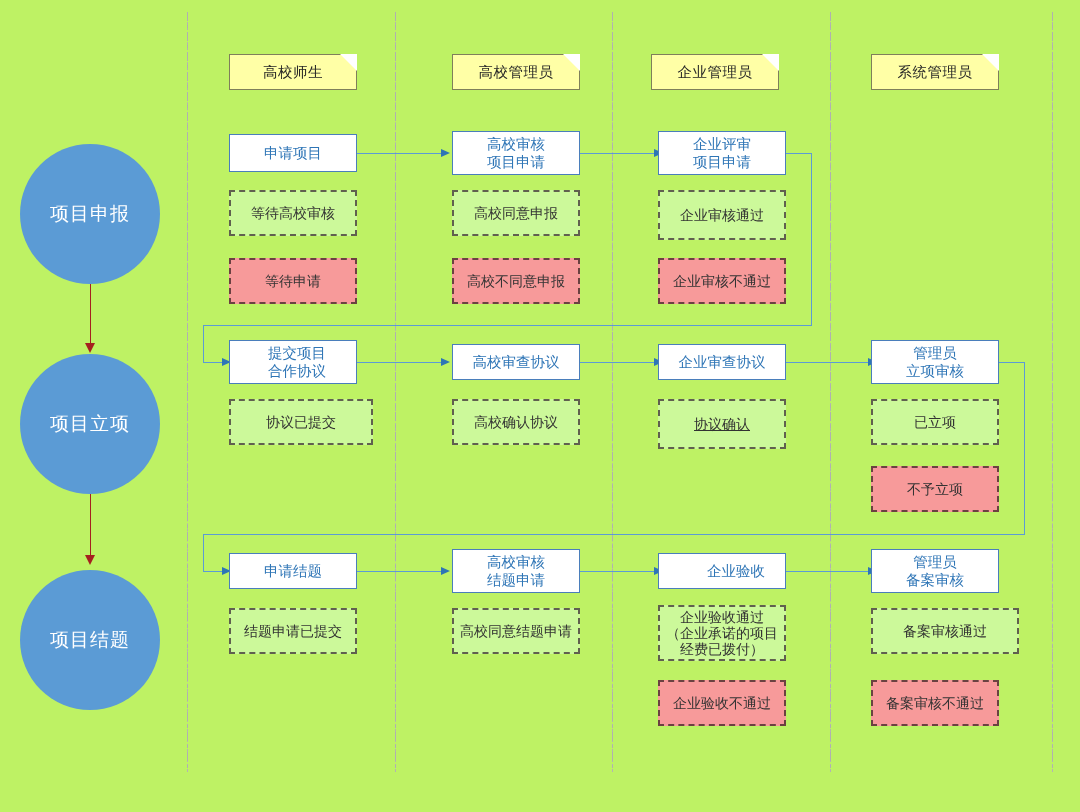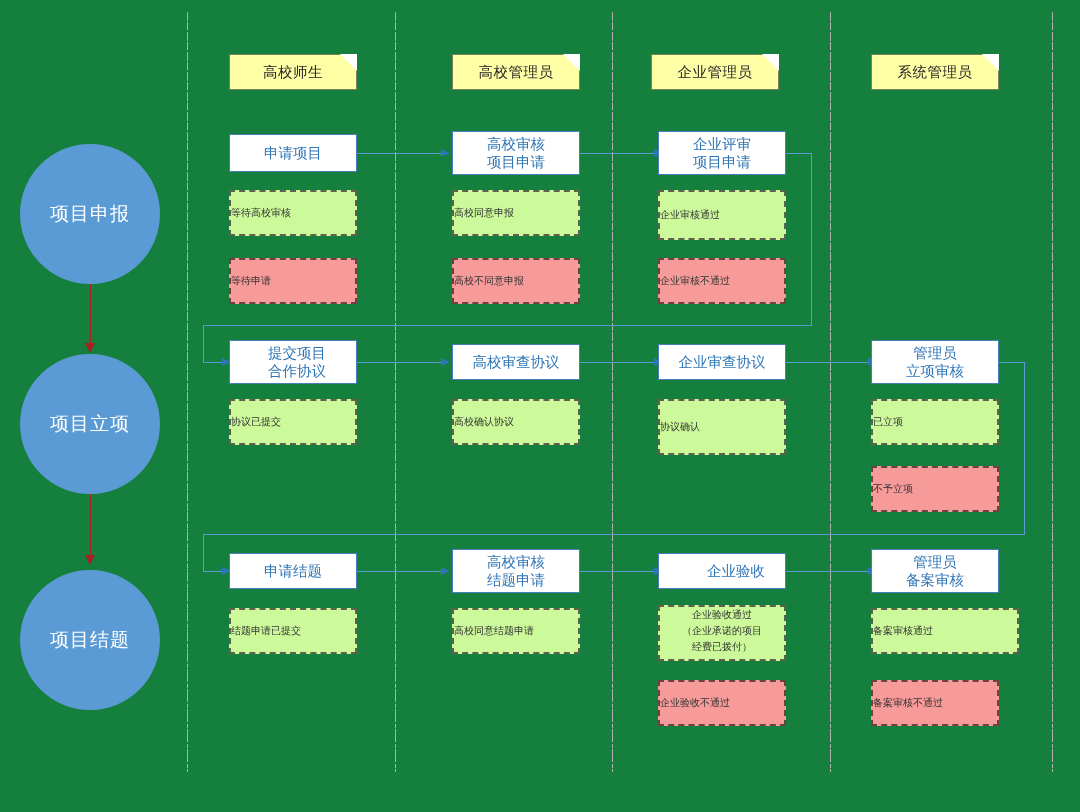--- a/index.html
+++ b/index.html
@@ -4,21 +4,21 @@
 <style>
   html,body{margin:0;padding:0;background:#ffffff;}
   body{
     font-family:"Liberation Sans","DejaVu Sans",sans-serif;
     -webkit-font-smoothing:antialiased;
   }
   #canvas{
     position:relative;
     width:1080px;
     height:812px;
-    background:#15803d;
+    background:#bef264;
     overflow:hidden;
   }
 
   
   .lane-divider{
     position:absolute;
     top:12px;
     width:0;
     height:760px;
     border-left:1.5px dashed #b3b3b3;
@@ -100,23 +100,23 @@
     color:#2e75b6;
     font-size:14.5px;
     line-height:18px;
     z-index:5;
   }
 
   
   .status{
     position:absolute;
     box-sizing:border-box;
-    display:flex;align-items:center;justify-content:flex-start;
+    display:flex;align-items:center;justify-content:center;
     text-align:center;
-    font-size:10px;
+    font-size:14px;
     line-height:16px;
     color:#333333;
     border:2px dashed #5f5f53;
     z-index:4;
   }
   .status.ok{ background:#ccf99a; border-color:#60604f; }
   .status.bad{ background:#f79a9a; border-color:#6b4141; }
 
   
   .conn-h{
@@ -240,35 +240,35 @@
   <div class="conn-v" style="left:1024px;top:362px;height:172px;"></div>
   <div class="conn-h" style="left:203px;top:534px;width:822px;"></div>
   <div class="conn-v" style="left:203px;top:534px;height:38px;"></div>
   <div class="conn-h" style="left:203px;top:571px;width:26px;"></div>
   <div class="arrow-r" style="left:222px;top:566.7px;"></div>
 
   <div class="proc" style="left:229px;top:340px;width:128px;height:44px;flex-direction:column;padding-left:8px;">
     <span>提交项目</span>
     <span>合作协议</span>
   </div>
-  <div class="status ok" style="left:229px;top:399px;width:128px;height:46px;">
+  <div class="status ok" style="left:229px;top:399px;width:144px;height:46px;">
     <span>协议已提交</span>
   </div>
 
   <div class="proc" style="left:452px;top:344px;width:128px;height:36px;">
     <span>高校审查协议</span>
   </div>
   <div class="status ok" style="left:452px;top:399px;width:128px;height:46px;">
     <span>高校确认协议</span>
   </div>
 
   <div class="proc" style="left:658px;top:344px;width:128px;height:36px;">
     <span>企业审查协议</span>
   </div>
-  <div class="status ok" style="left:658px;top:399px;width:128px;height:56px;">
+  <div class="status ok" style="left:658px;top:399px;width:128px;height:50px;text-decoration:underline;">
     <span>协议确认</span>
   </div>
 
   <div class="proc" style="left:871px;top:340px;width:128px;height:44px;flex-direction:column;">
     <span>管理员</span>
     <span>立项审核</span>
   </div>
   <div class="status ok" style="left:871px;top:399px;width:128px;height:46px;">
     <span>已立项</span>
   </div>

